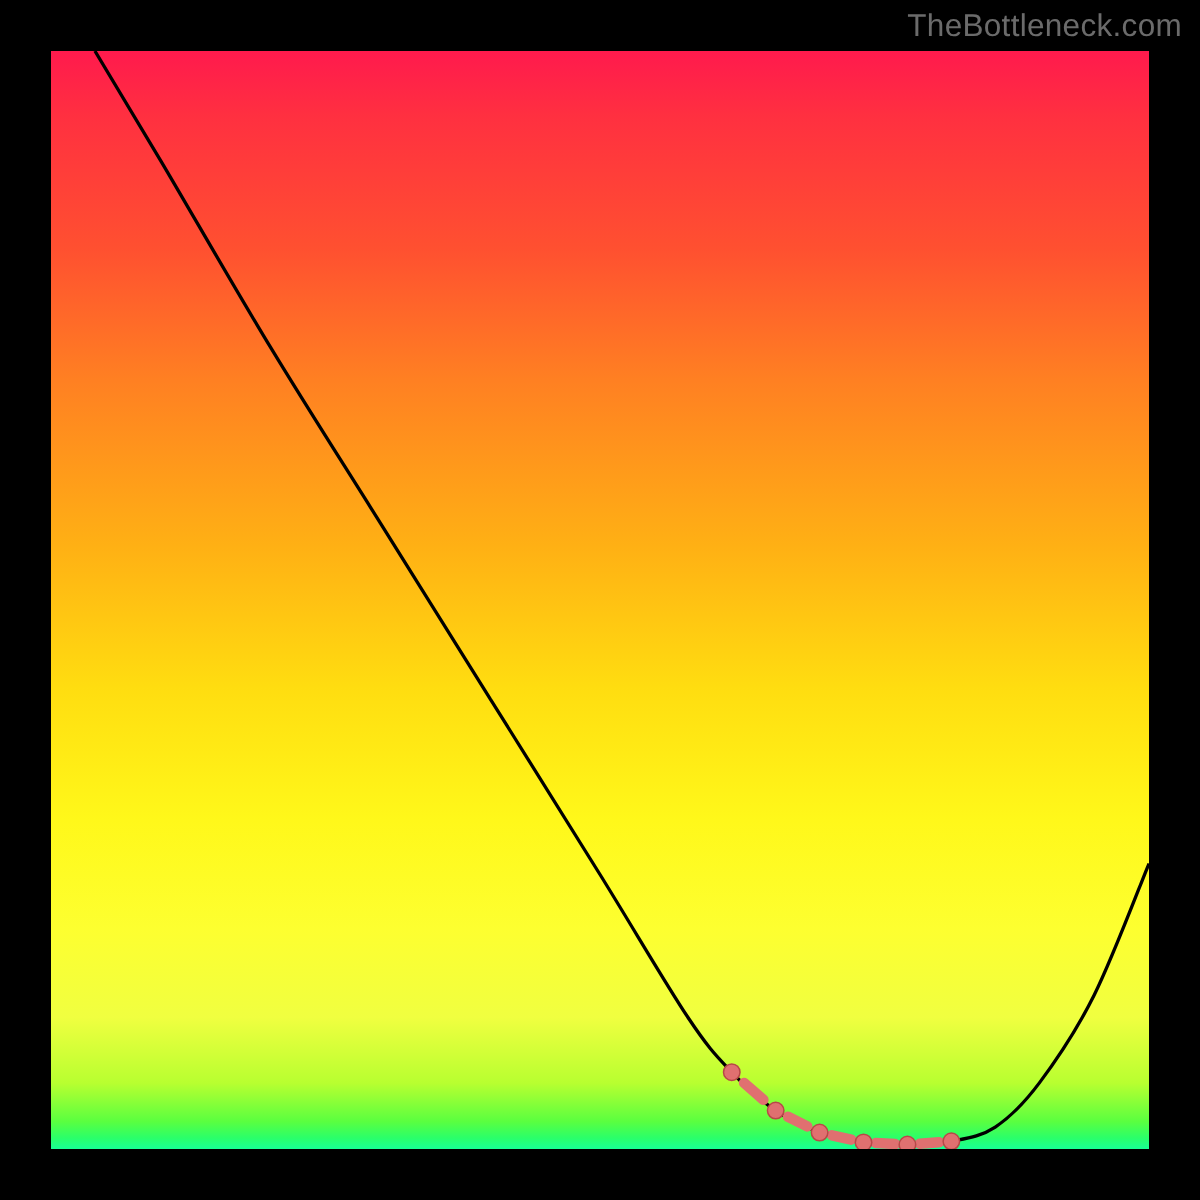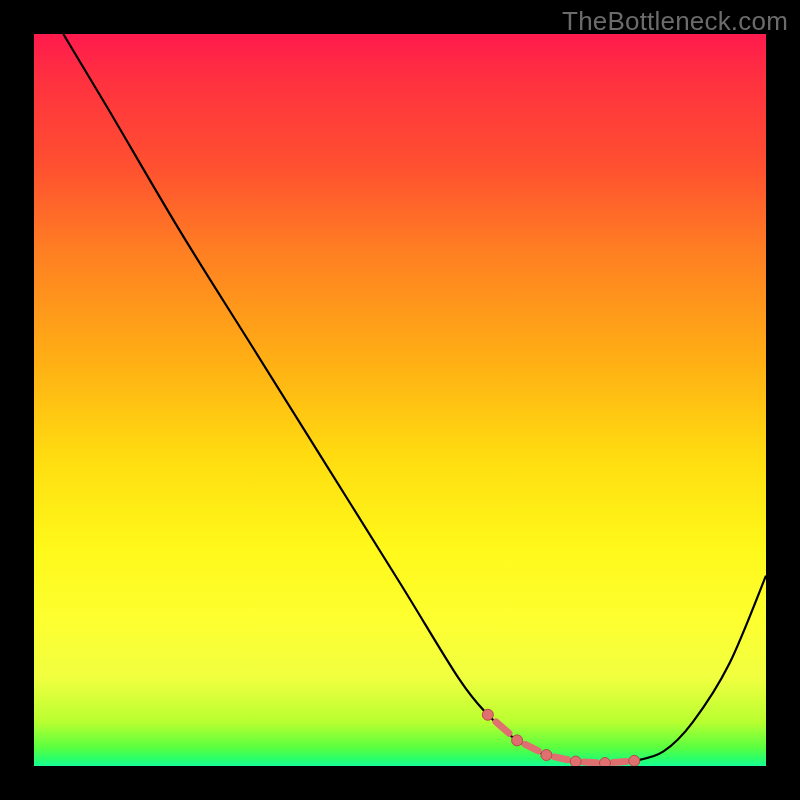--- a/index.html
+++ b/index.html
@@ -31,21 +31,21 @@
       #5aff40 97.5%,
       #2aff6a 99%,
       #18ff95 100%
     );
   }
   .watermark {
     position: absolute;
     top: 6px;
     right: 12px;
     color: #6b6b6b;
-    font-size: 26px;
+    font-size: 21px;
     font-weight: 500;
     letter-spacing: 0.2px;
   }
   svg.plot {
     position: absolute;
     left: 0;
     top: 0;
     width: 732px;
     height: 732px;
   }

